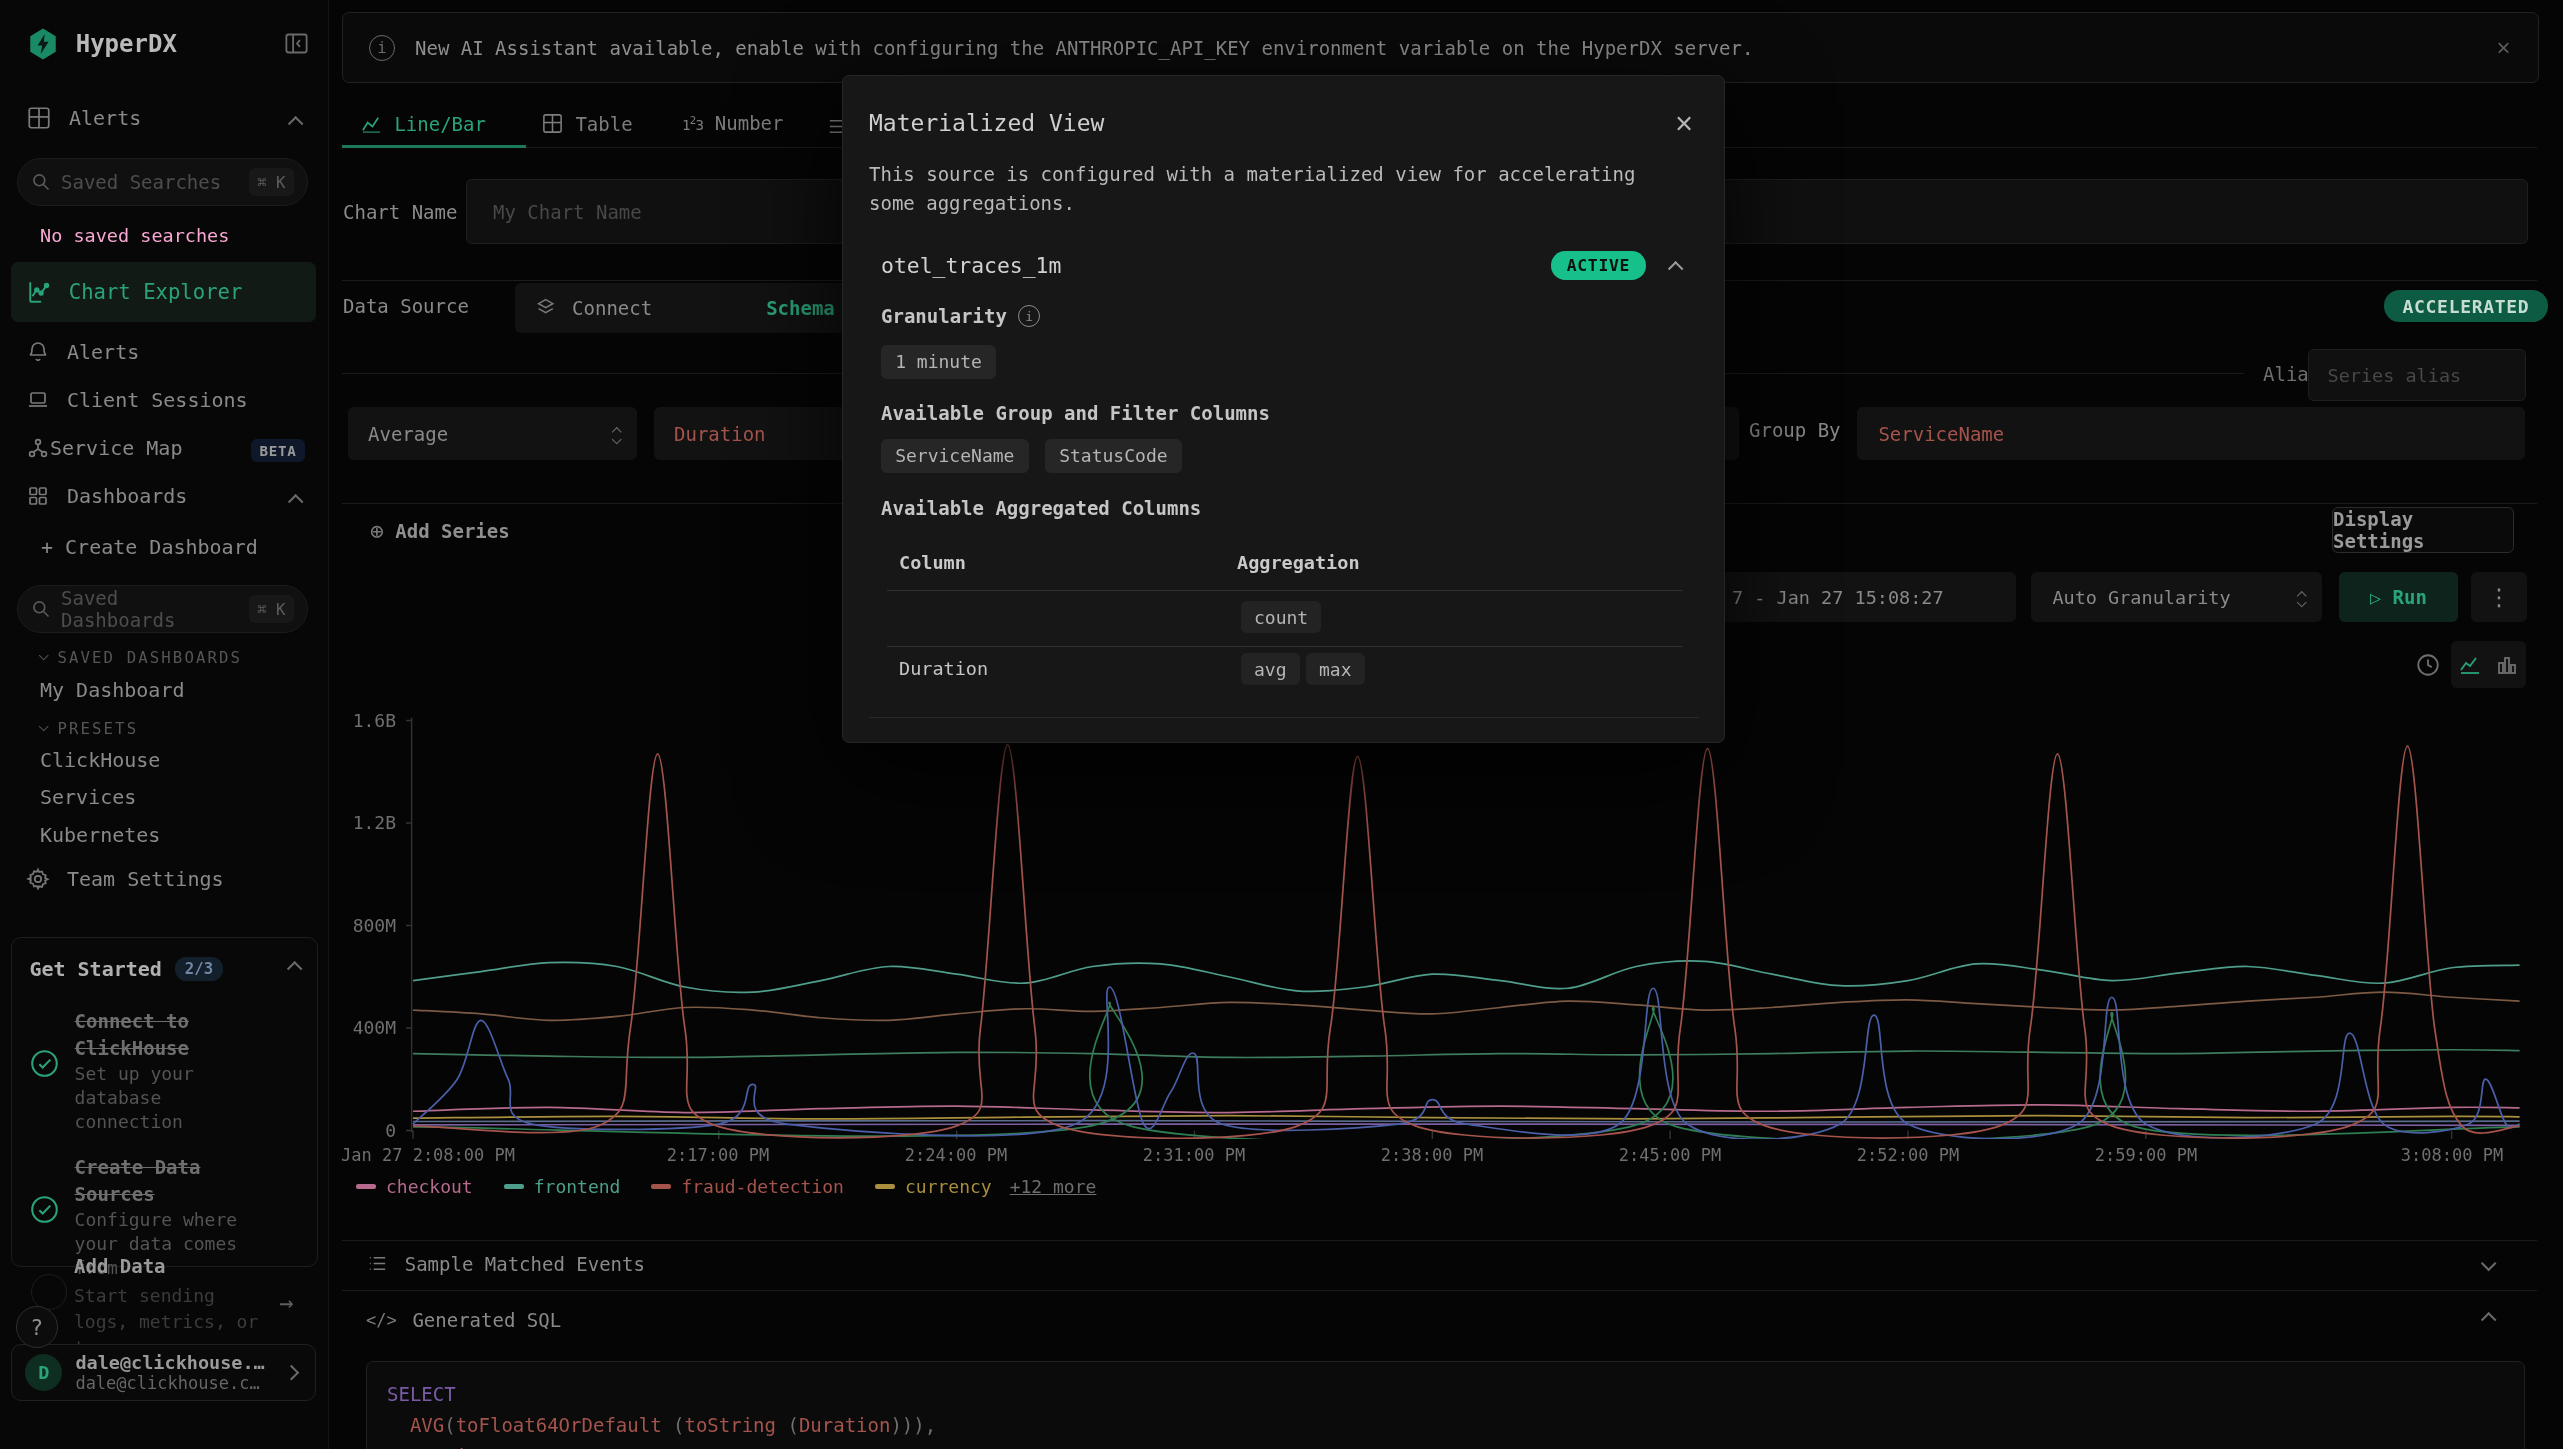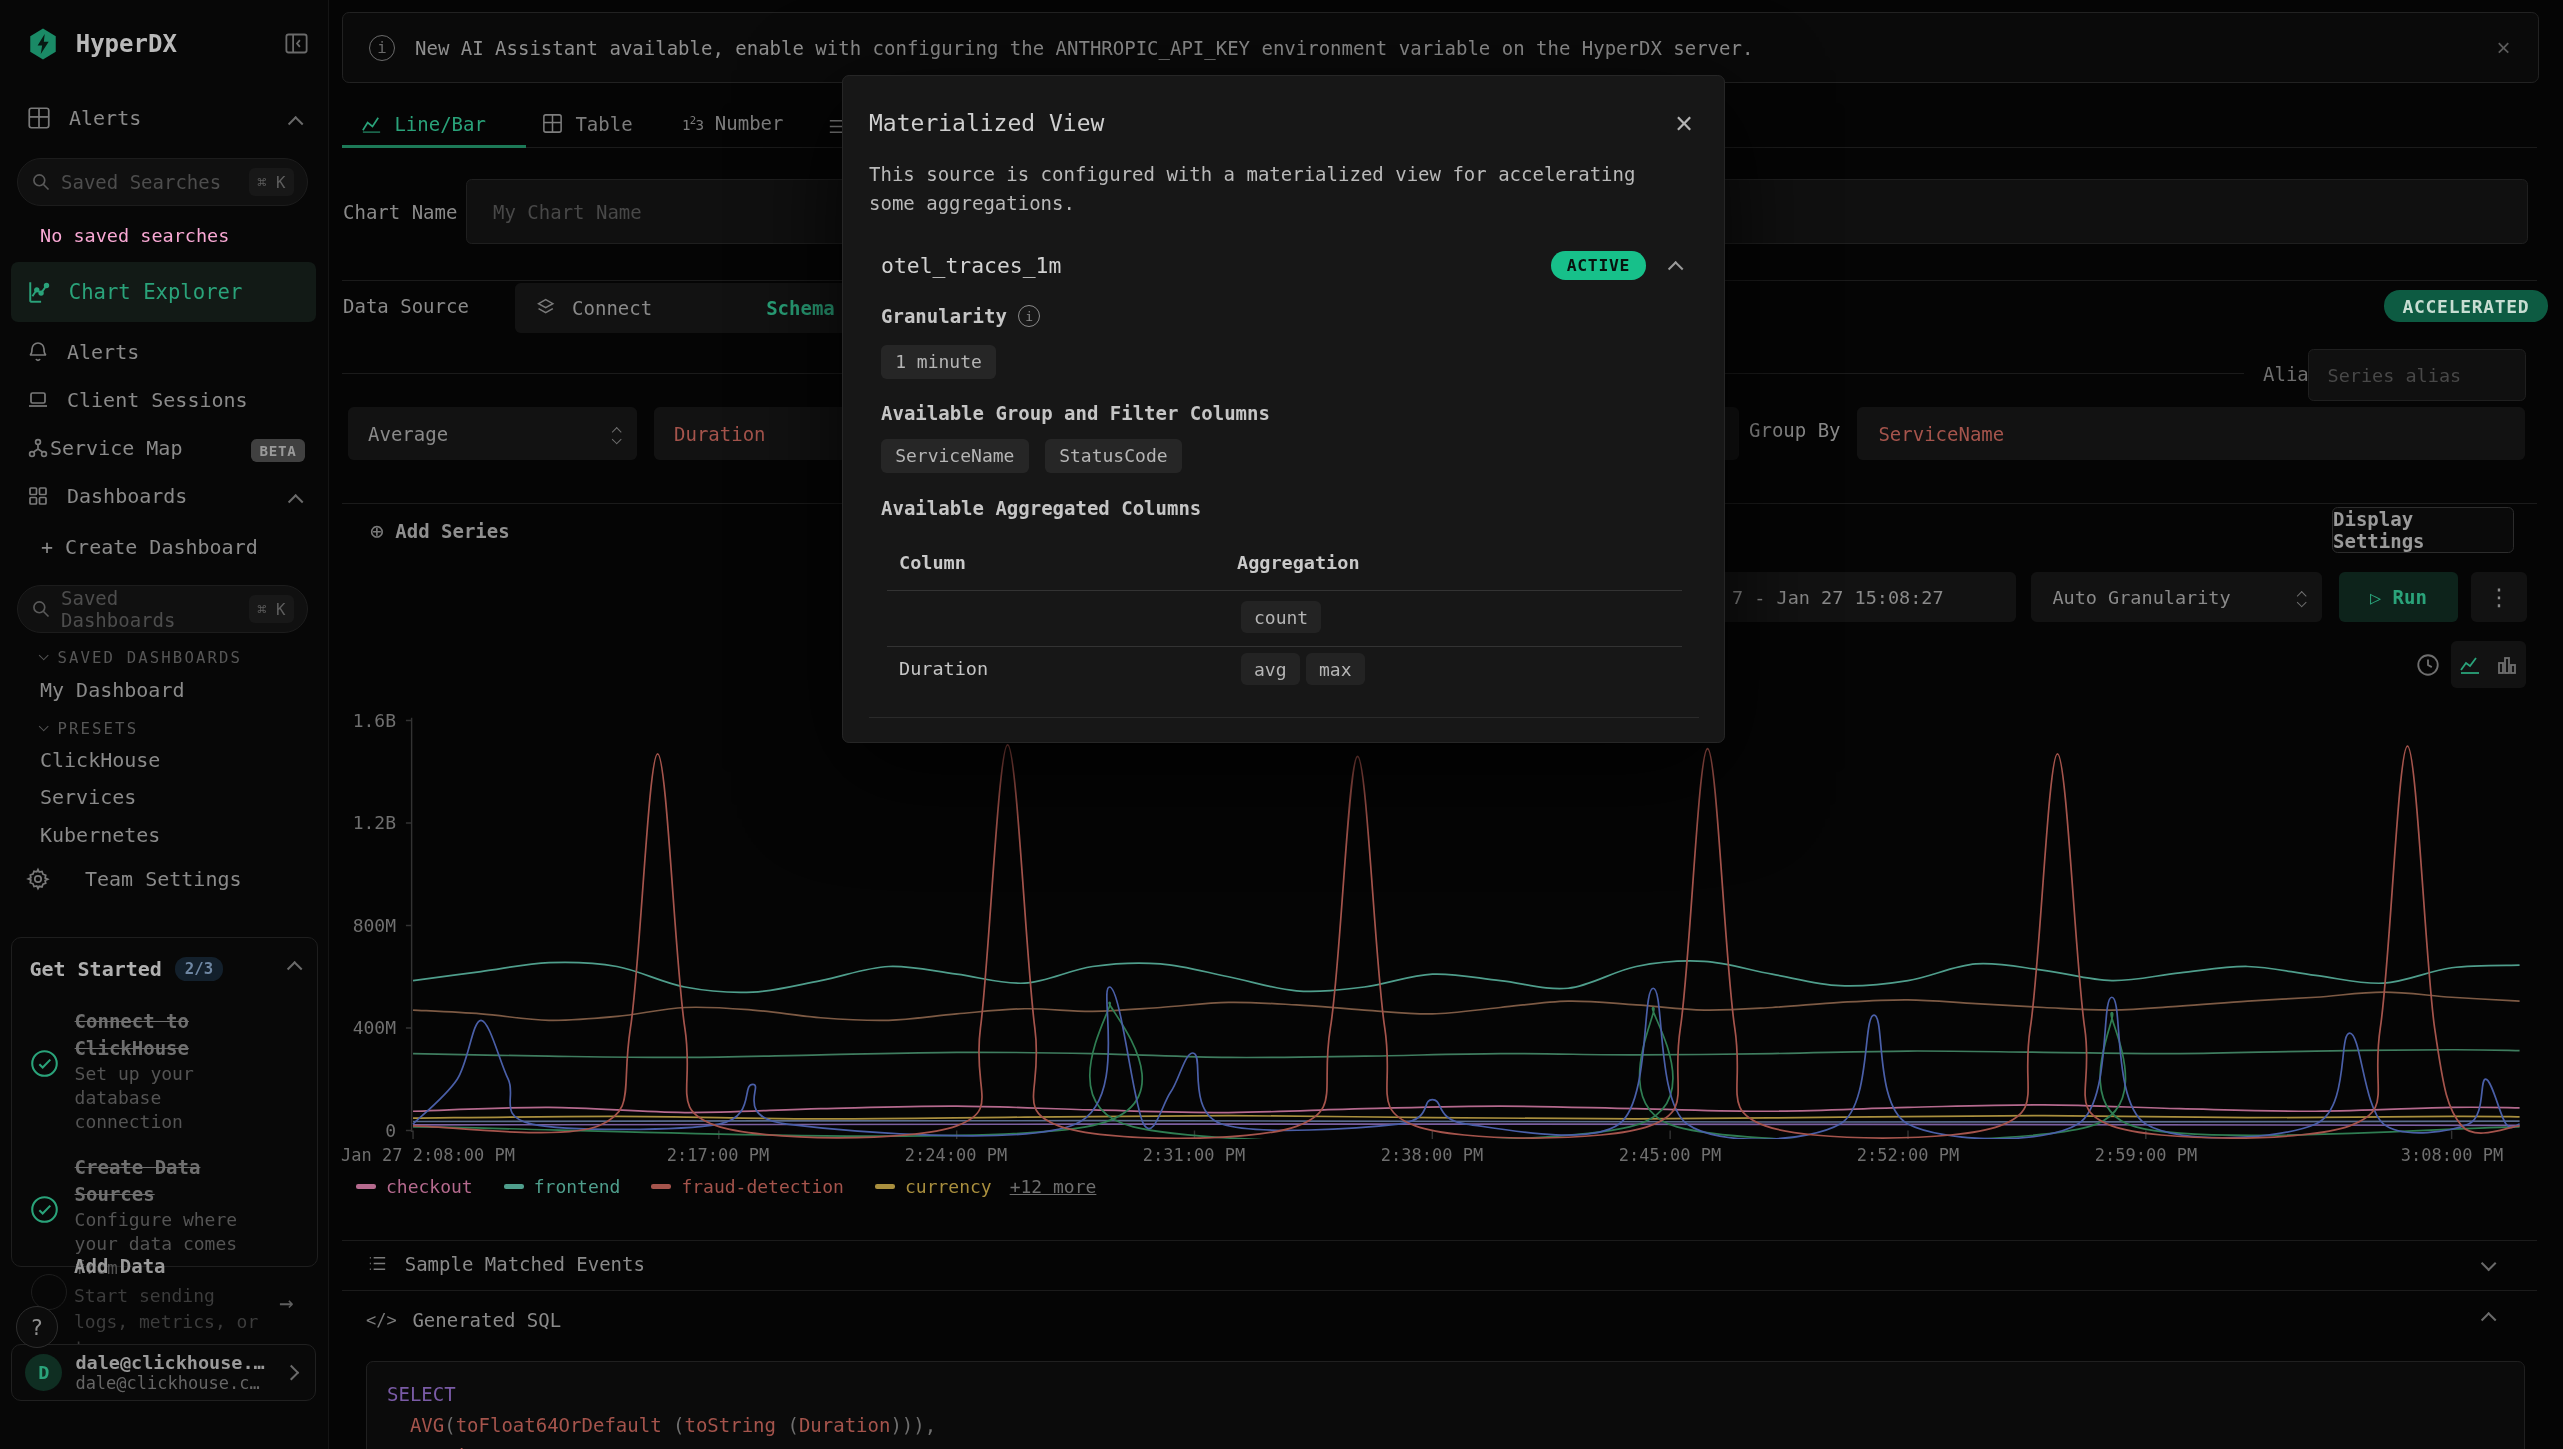--- a/index.html
+++ b/index.html
@@ -15,21 +15,21 @@
 
   
   .sidebar{left:0;top:0;width:328px;height:1450px;background:#070707;border-right:0.7px solid #151515}
   .side-label{color:#8a8a8a;font-size:20px}
   .side-dim{color:#f9a8d4}
   .searchbox{background:#101010;border:0.7px solid #1c1c1c;border-radius:24px;height:46px;display:flex;align-items:center;padding:0 13px;gap:10px}
   .searchbox .ph{color:#4d4d4d;font-size:19px;flex:1}
   .kbd{background:#181818;border-radius:5.7px;color:#5d5d5d;font-size:15.7px;padding:4.3px 8.5px;white-space:nowrap}
   .active-item{background:#121a16;border-radius:7.1px}
   .green{color:#2aa37a}
-  .badge-beta{background:#404040;color:#9a9a9a;font-size:14.2px;font-weight:bold;border-radius:5.7px;padding:3.6px 8.5px;letter-spacing:0.7px}
+  .badge-beta{background:#0f172a;color:#9a9a9a;font-size:14.2px;font-weight:bold;border-radius:5.7px;padding:3.6px 8.5px;letter-spacing:0.7px}
   .grouphead{color:#565656;font-size:15.7px;letter-spacing:2.1px;display:flex;gap:10px;align-items:center}
   .gs-card{border:0.7px solid #1e1e1e;border-radius:10px;background:#080808}
   .strike{text-decoration:line-through}
   .badge-23{background:#13202c;color:#6f87a3;font-size:15.7px;font-weight:bold;border-radius:11.4px;padding:2.8px 10px}
   .usercard{border:0.7px solid #202020;border-radius:10px;background:#090909}
   .avatar{width:37px;height:37px;border-radius:50%;background:#0f2e22;color:#2aa37a;font-weight:bold;font-size:18.5px;display:flex;align-items:center;justify-content:center}
 
   
   .chv{display:inline-block;width:9.3px;height:9.3px;border-right:2.1px solid currentColor;border-bottom:2.1px solid currentColor}
   .chv.up{transform:rotate(-135deg)}
@@ -219,21 +219,21 @@
   <div class="abs side-label" style="left:40px;top:678px">My Dashboard</div>
 
   <div class="abs grouphead" style="left:40px;top:719px">
     <span class="chv sm down" style="margin-top:-4.3px"></span>
     <span>PRESETS</span>
   </div>
   <div class="abs side-label" style="left:40px;top:748px">ClickHouse</div>
   <div class="abs side-label" style="left:40px;top:785px">Services</div>
   <div class="abs side-label" style="left:40px;top:823px">Kubernetes</div>
 
-  <div class="abs flex" style="left:26px;top:867px;gap:35px">
+  <div class="abs flex" style="left:26px;top:867px;gap:17px">
     <span>
       <svg width="24" height="24" viewBox="0 0 24 24" fill="none" stroke="#7a7a7a" stroke-width="1.7">
           <circle cx="12" cy="12" r="3.2"></circle>
           <path d="M12 2.5l1.2 2.6 2.8-.6 1 2.7 2.7 1-.6 2.8 2.6 1.2-2.6 1.2.6 2.8-2.7 1-1 2.7-2.8-.6L12 21.5l-1.2-2.6-2.8.6-1-2.7-2.7-1 .6-2.8L2.3 12l2.6-1.2-.6-2.8 2.7-1 1-2.7 2.8.6z"></path>
         </svg>
     </span>
     <span class="side-label">Team Settings</span>
   </div>
 
   <div class="abs gs-card" style="left:11.4px;top:937px;width:305px;height:328px">

